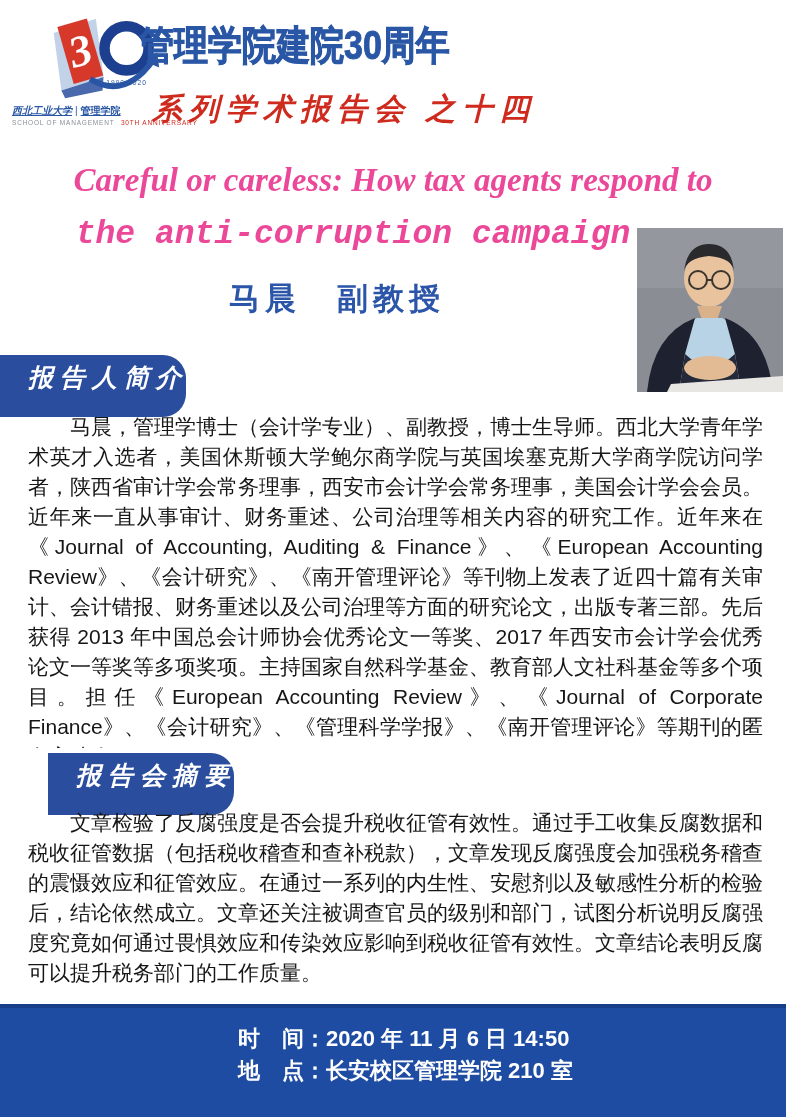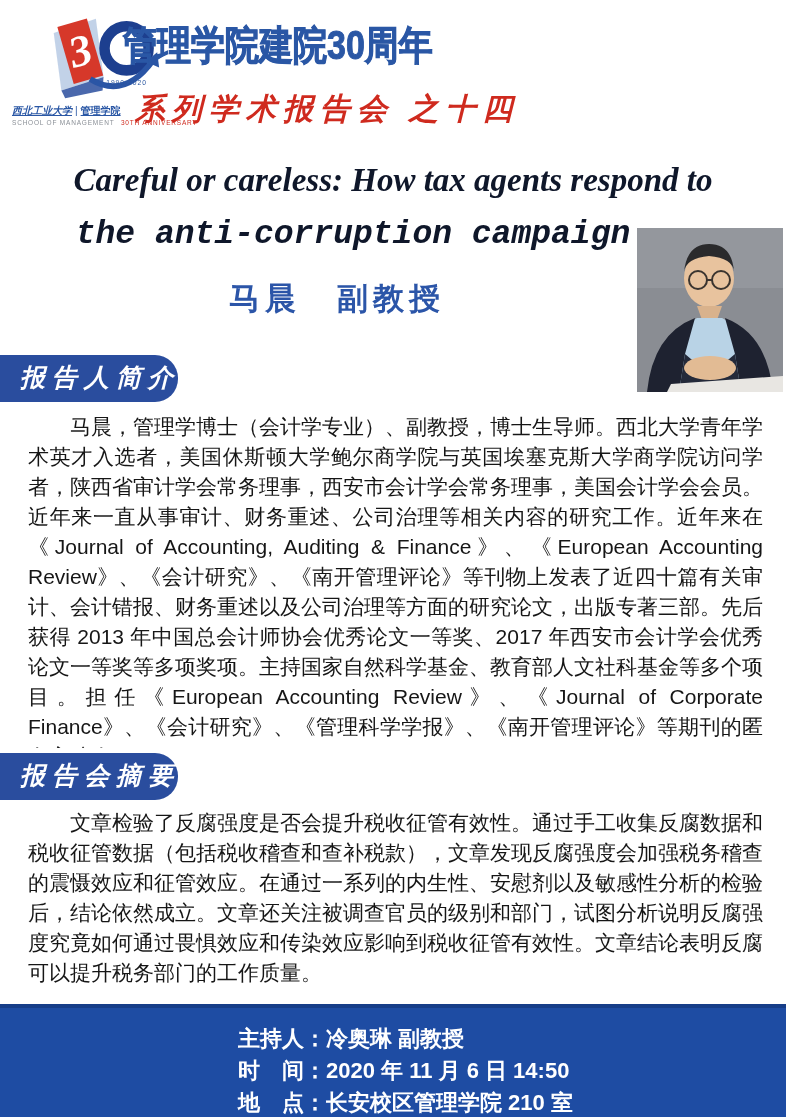--- a/index.html
+++ b/index.html
@@ -14,61 +14,61 @@
   .header { position:absolute; top:0; left:0; width:100%; height:145px; }
   .logo-block { position:absolute; left:12px; top:10px; width:255px; }
   .logo-mark { display:block; margin-left:30px; }
   .logo-subline { margin-top:2px; white-space:nowrap; font-size:10px; color:var(--primary-blue,#2a57a5);text-decoration:underline; }
   .logo-univ { font-style:italic; font-weight:700; font-family:"Liberation Serif","DejaVu Serif",serif; }
   .logo-divider { margin:0 3px; font-weight:400; color:var(--primary-blue,#2a57a5); }
   .logo-school { font-weight:800; }
   .logo-enline { margin-top:1px; font-size:6.5px; letter-spacing:.8px; color:#8a8f96; white-space:nowrap; }
   .logo-en-red { color:var(--accent-red,#cf2a1e); margin-left:4px; }
 
-  .header-titles { position:absolute; left:123px; top:18px; }
+  .header-titles { position:absolute; left:140px; top:18px; }
   .header-title {
     font-size:40px; font-weight:900; color:var(--primary-blue,#2a57a5);
     transform:scaleX(.85); transform-origin:left center; white-space:nowrap;
     -webkit-text-stroke:1px var(--primary-blue,#2a57a5);
   }
   .header-subtitle {
     margin-top:16px; padding-left:12px;
     font-size:30px; font-weight:800; font-style:italic;
     letter-spacing:7px; color:var(--accent-red,#cf2a1e); white-space:nowrap;
     font-family:"Liberation Serif","DejaVu Serif",serif;
     text-align:center;
   }
 
   
   .title-section { position:absolute; top:156px; left:0; width:100%; text-align:center; }
   .lecture-title {
     margin:0; font-family:"Liberation Serif","DejaVu Serif",serif;
-    font-weight:700; font-style:italic; font-size:33px; color:#0f172a;
+    font-weight:700; font-style:italic; font-size:33px; color:#ec4899;
   }
   .lecture-title .line1 { display:block; line-height:48px; }
   .lecture-title .line2 { display:block; line-height:62px; padding-right:80px;font-family:Liberation Mono, monospace; }
   .speaker-name {
     margin-top:12px; font-size:31px; font-weight:800;
     letter-spacing:5px; color:var(--name-blue,#2b55a8); padding-right:112px;
   }
 
   
   .speaker-photo { position:absolute; left:637px; top:228px; width:146px; height:164px; }
   .speaker-photo svg { display:block; }
 
   
   .banner {
-    position:absolute; left:0; height:47px; line-height:45px;
+    position:absolute; left:0; height:62px; line-height:45px;
     background:var(--banner-blue,#2a4d9e); color:#ffffff;
-    border-radius:0 23px 23px 0; padding:0 34px 0 20px;
+    border-radius:0 23px 23px 0; padding:0 34px 0 28px;
     font-size:25px; font-weight:800; font-style:italic; letter-spacing:7px;
     white-space:nowrap;
   }
   .banner-bio { top:355px; width:124px; }
-  .banner-abstract { top:753px; width:124px; }
+  .banner-abstract { top:753px; width:124px;margin-left:48px; }
 
   
   .body-text {
     position:absolute; left:28px; right:23px; margin:0;
     font-size:21px; line-height:30px; text-align:justify;
     text-indent:2em; color:#161616; overflow:hidden;
   }
   .bio-text { top:412px; height:336px; }
   .abstract-text { top:808px; height:188px; }
 
@@ -145,18 +145,17 @@
     <span>报告人简介</span>
   </div>
   <p class="body-text bio-text">马晨，管理学博士（会计学专业）、副教授，博士生导师。西北大学青年学术英才入选者，美国休斯顿大学鲍尔商学院与英国埃塞克斯大学商学院访问学者，陕西省审计学会常务理事，西安市会计学会常务理事，美国会计学会会员。近年来一直从事审计、财务重述、公司治理等相关内容的研究工作。近年来在《Journal of Accounting, Auditing &amp; Finance》、《European Accounting Review》、《会计研究》、《南开管理评论》等刊物上发表了近四十篇有关审计、会计错报、财务重述以及公司治理等方面的研究论文，出版专著三部。先后获得 2013 年中国总会计师协会优秀论文一等奖、2017 年西安市会计学会优秀论文一等奖等多项奖项。主持国家自然科学基金、教育部人文社科基金等多个项目。担任《European Accounting Review》、《Journal of Corporate Finance》、《会计研究》、《管理科学学报》、《南开管理评论》等期刊的匿名审稿人。</p>
 
   <div class="banner banner-abstract">
     <span>报告会摘要</span>
   </div>
   <p class="body-text abstract-text">文章检验了反腐强度是否会提升税收征管有效性。通过手工收集反腐数据和税收征管数据（包括税收稽查和查补税款），文章发现反腐强度会加强税务稽查的震慑效应和征管效应。在通过一系列的内生性、安慰剂以及敏感性分析的检验后，结论依然成立。文章还关注被调查官员的级别和部门，试图分析说明反腐强度究竟如何通过畏惧效应和传染效应影响到税收征管有效性。文章结论表明反腐可以提升税务部门的工作质量。</p>
 
   <footer class="footer">
-    <div class="footer-line">主持人：冷奥琳 副教授</div>
     <div class="footer-line">时　间：2020 年 11 月 6 日 14:50</div>
     <div class="footer-line">地　点：长安校区管理学院 210 室</div>
   </footer>
 
 </div>
 
 </body></html>

